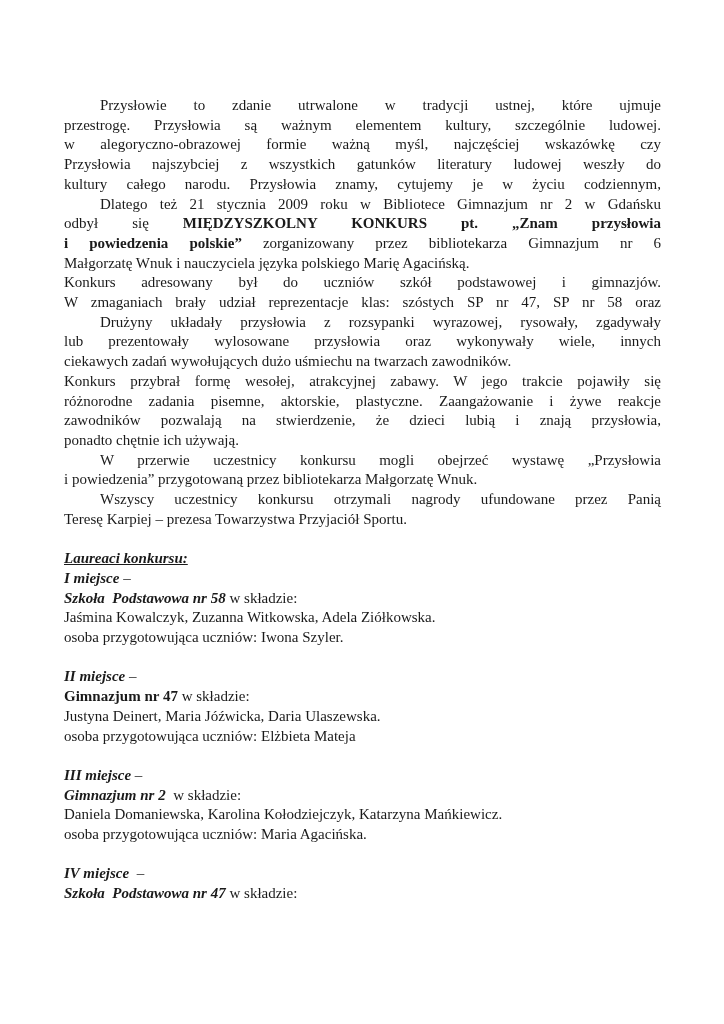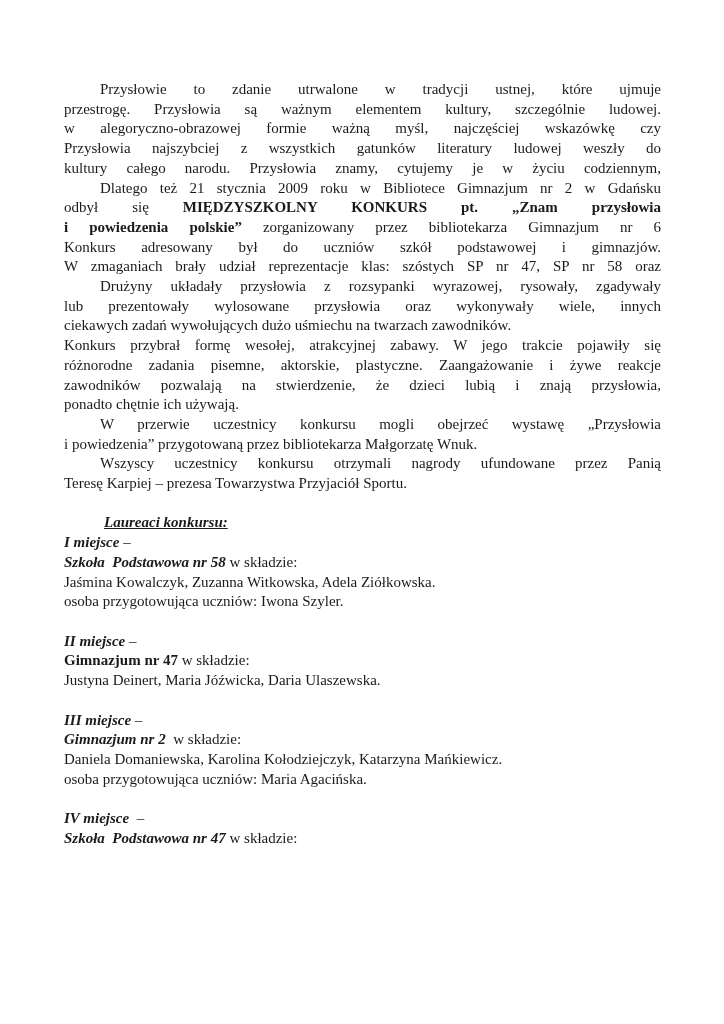--- a/index.html
+++ b/index.html
@@ -14,52 +14,53 @@
     background: #ffffff;
     color: #1a1a1a;
     font-family: "Liberation Serif", "DejaVu Serif", serif;
     font-size: 15px;
     line-height: 19.7px;
     overflow: hidden;
   }
   .content {
     position: absolute;
     left: 64px;
-    top: 80px;
+    top: 96px;
     width: 597px;
   }
   .line {
     min-height: 19.7px;
     white-space: pre-wrap;
   }
   .line.just {
     text-align: justify;
     text-align-last: justify;
     text-justify: inter-word;
   }
   .line.indent {
     text-indent: 36px;
   }
   .run.b { font-weight: bold; }
   .run.i { font-style: italic; }
-  .run.u { text-decoration: underline; margin-left: 40px; }
+  .run.u { text-decoration: underline; }
 </style>
 </head>
 <body>
 
 <div class="page">
   <div class="content">
       <div class="line just indent"><span class="run">Przysłowie to zdanie utrwalone w tradycji ustnej, które ujmuje</span></div>
       <div class="line just"><span class="run">przestrogę. Przysłowia są ważnym elementem kultury, szczególnie ludowej.</span></div>
       <div class="line just"><span class="run">w alegoryczno-obrazowej formie ważną myśl, najczęściej wskazówkę czy</span></div>
       <div class="line just"><span class="run">Przysłowia najszybciej z wszystkich gatunków literatury ludowej weszły do</span></div>
       <div class="line just"><span class="run">kultury całego narodu. Przysłowia znamy, cytujemy je w życiu codziennym,</span></div>
       <div class="line just indent"><span class="run">Dlatego też 21 stycznia 2009 roku w Bibliotece Gimnazjum nr 2 w Gdańsku</span></div>
       <div class="line just"><span class="run">odbył się </span><span class="run b">MIĘDZYSZKOLNY KONKURS pt. „Znam przysłowia</span></div>
       <div class="line just"><span class="run b">i powiedzenia polskie”</span><span class="run"> zorganizowany przez bibliotekarza Gimnazjum nr 6</span></div>
+      <div class="line"><span class="run">Małgorzatę Wnuk i nauczyciela języka polskiego Marię Agacińską.</span></div>
       <div class="line just"><span class="run">Konkurs adresowany był do uczniów szkół podstawowej i gimnazjów.</span></div>
       <div class="line just"><span class="run">W zmaganiach brały udział reprezentacje klas: szóstych SP nr 47, SP nr 58 oraz</span></div>
       <div class="line just indent"><span class="run">Drużyny układały przysłowia z rozsypanki wyrazowej, rysowały, zgadywały</span></div>
       <div class="line just"><span class="run">lub prezentowały wylosowane przysłowia oraz wykonywały wiele, innych</span></div>
       <div class="line"><span class="run">ciekawych zadań wywołujących dużo uśmiechu na twarzach zawodników.</span></div>
       <div class="line just"><span class="run">Konkurs przybrał formę wesołej, atrakcyjnej zabawy. W jego trakcie pojawiły się</span></div>
       <div class="line just"><span class="run">różnorodne zadania pisemne, aktorskie, plastyczne. Zaangażowanie i żywe reakcje</span></div>
       <div class="line just"><span class="run">zawodników pozwalają na stwierdzenie, że dzieci lubią i znają przysłowia,</span></div>
       <div class="line"><span class="run">ponadto chętnie ich używają.</span></div>
       <div class="line just indent"><span class="run">W przerwie uczestnicy konkursu mogli obejrzeć wystawę „Przysłowia</span></div>
@@ -69,20 +70,21 @@
       <div class="line blank">&nbsp;</div>
       <div class="line"><span class="run b i u">Laureaci konkursu:</span></div>
       <div class="line"><span class="run b i">I miejsce</span><span class="run"> –</span></div>
       <div class="line"><span class="run b i">Szkoła&nbsp; Podstawowa nr 58</span><span class="run"> w składzie:</span></div>
       <div class="line"><span class="run">Jaśmina Kowalczyk, Zuzanna Witkowska, Adela Ziółkowska.</span></div>
       <div class="line"><span class="run">osoba przygotowująca uczniów: Iwona Szyler.</span></div>
       <div class="line blank">&nbsp;</div>
       <div class="line"><span class="run b i">II miejsce</span><span class="run"> –</span></div>
       <div class="line"><span class="run b">Gimnazjum nr 47</span><span class="run"> w składzie:</span></div>
       <div class="line"><span class="run">Justyna Deinert, Maria Jóźwicka, Daria Ulaszewska.</span></div>
+      <div class="line"><span class="run">osoba przygotowująca uczniów: Elżbieta Mateja</span></div>
       <div class="line blank">&nbsp;</div>
       <div class="line"><span class="run b i">III miejsce</span><span class="run"> –</span></div>
       <div class="line"><span class="run b i">Gimnazjum nr 2</span><span class="run">&nbsp; w składzie:</span></div>
       <div class="line"><span class="run">Daniela Domaniewska, Karolina Kołodziejczyk, Katarzyna Mańkiewicz.</span></div>
       <div class="line"><span class="run">osoba przygotowująca uczniów: Maria Agacińska.</span></div>
       <div class="line blank">&nbsp;</div>
       <div class="line"><span class="run b i">IV miejsce</span><span class="run">&nbsp; –</span></div>
       <div class="line"><span class="run b i">Szkoła&nbsp; Podstawowa nr 47</span><span class="run"> w składzie:</span></div>
     </div>
 </div>

